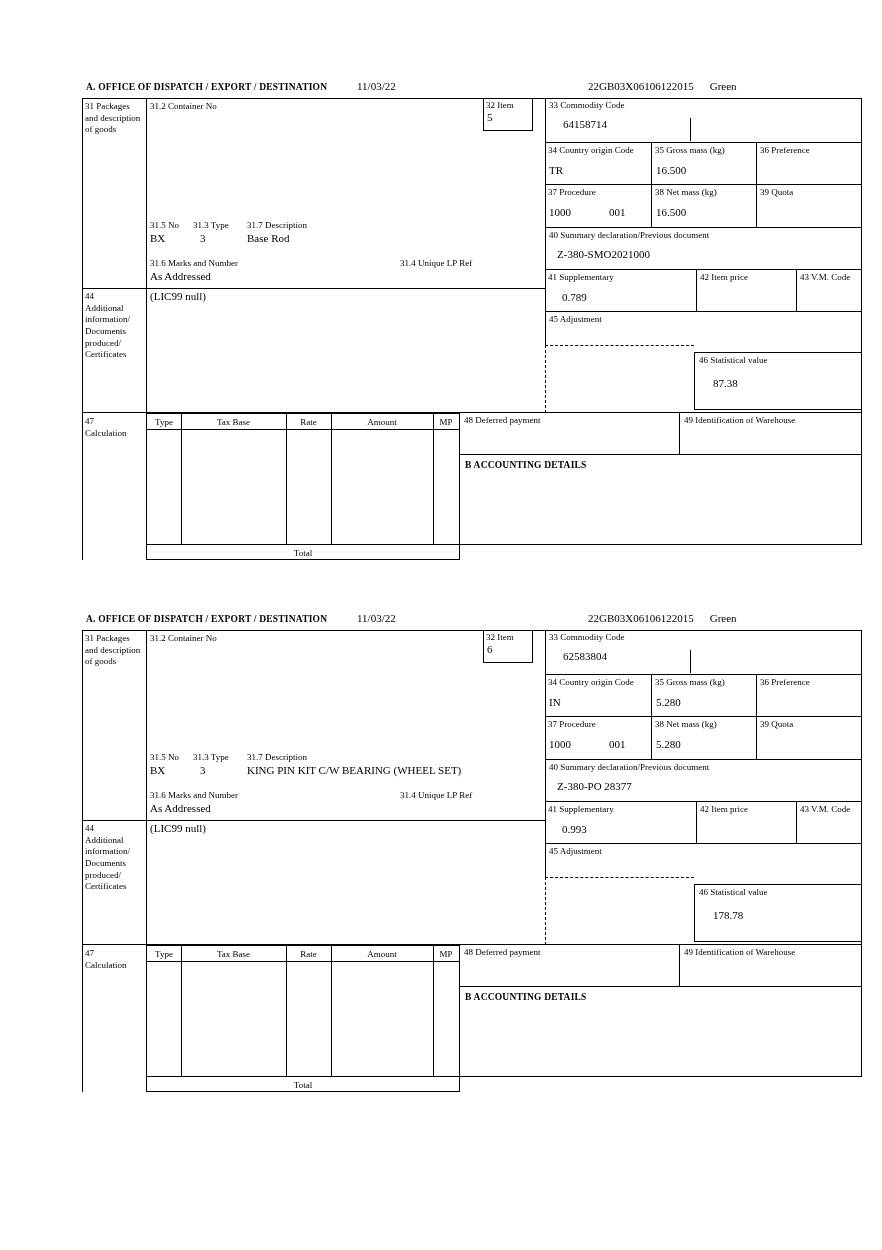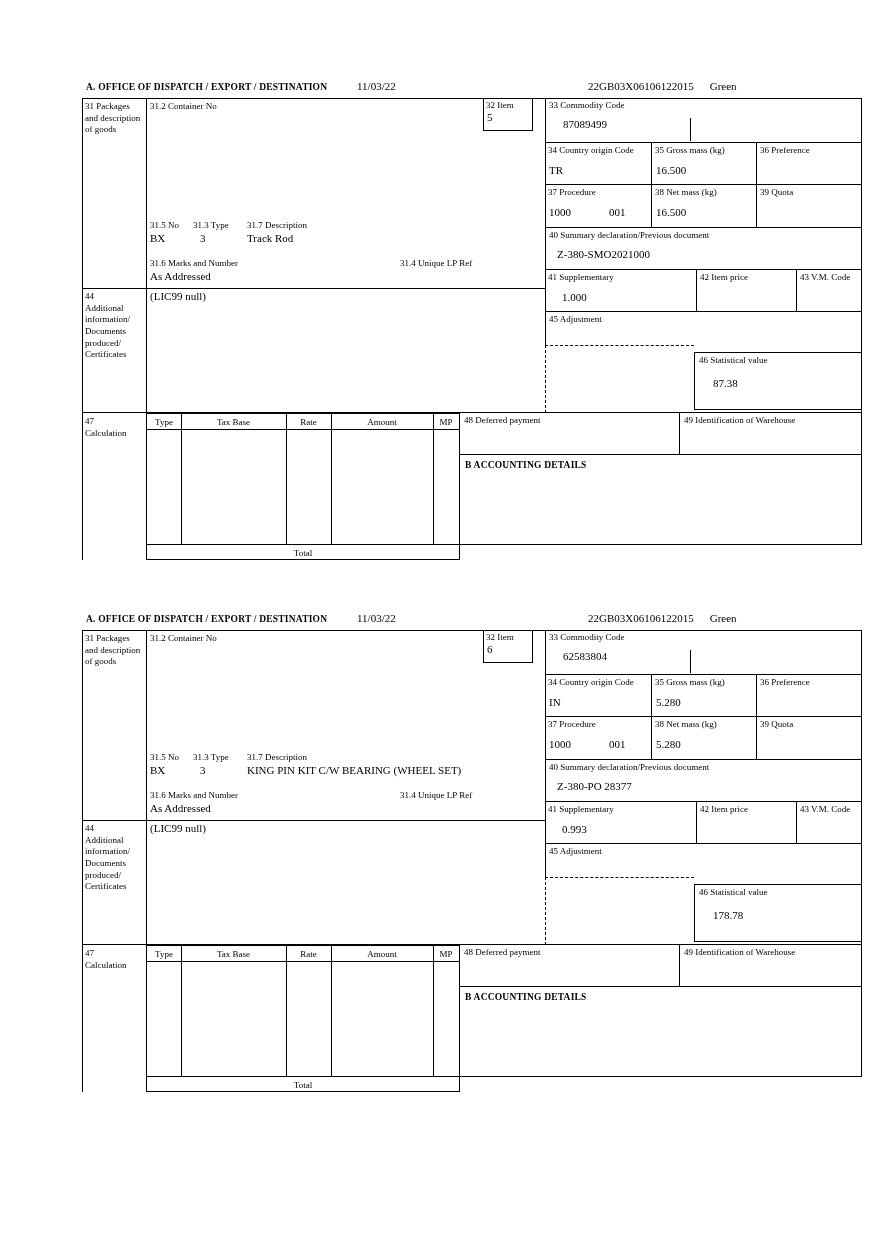--- a/index.html
+++ b/index.html
@@ -44,33 +44,33 @@
     <div class="abs ba" style="left:401px; top:18px; width:50px; height:33px;">
       <div class="abs lbl" style="left:2px; top:1px;">32 Item</div>
       <div class="abs val" style="left:3px; top:12px;">5</div>
     </div>
 
     <div class="abs lbl" style="left:68px; top:140px;">31.5 No</div>
     <div class="abs lbl" style="left:111px; top:140px;">31.3 Type</div>
     <div class="abs lbl" style="left:165px; top:140px;">31.7 Description</div>
     <div class="abs val" style="left:68px; top:152px;">BX</div>
     <div class="abs val" style="left:118px; top:152px;">3</div>
-    <div class="abs val" style="left:165px; top:152px;">Track Rod</div>
+    <div class="abs val" style="left:165px; top:152px;">Base Rod</div>
 
     <div class="abs lbl" style="left:68px; top:178px;">31.6 Marks and Number</div>
     <div class="abs lbl" style="left:318px; top:178px;">31.4 Unique LP Ref</div>
     <div class="abs val" style="left:68px; top:190px;">As Addressed</div>
 
     <div class="abs val" style="left:68px; top:210px;">(LIC99 null)</div>
 
     <div class="abs bl" style="left:463px; top:18px; height:247px;"></div>
 
     <div class="abs bb" style="left:463px; top:18px; width:317px; height:45px;">
       <div class="abs lbl" style="left:4px; top:2px;">33 Commodity Code</div>
-      <div class="abs val" style="left:18px; top:20px;">87089499</div>
+      <div class="abs val" style="left:18px; top:20px;">64158714</div>
       <div class="abs bl" style="left:145px; top:20px; height:23px;"></div>
     </div>
 
     <div class="abs br bb" style="left:463px; top:63px; width:107px; height:42px;">
       <div class="abs lbl" style="left:3px; top:2px;">34 Country origin Code</div>
       <div class="abs val" style="left:4px; top:21px;">TR</div>
     </div>
     <div class="abs br bb" style="left:570px; top:63px; width:105px; height:42px;">
       <div class="abs lbl" style="left:3px; top:2px;">35 Gross mass (kg)</div>
       <div class="abs val" style="left:4px; top:21px;">16.500</div>
@@ -92,21 +92,21 @@
       <div class="abs lbl" style="left:3px; top:2px;">39 Quota</div>
     </div>
 
     <div class="abs bb" style="left:463px; top:148px; width:317px; height:42px;">
       <div class="abs lbl" style="left:4px; top:2px;">40 Summary declaration/Previous document</div>
       <div class="abs val" style="left:12px; top:20px;">Z-380-SMO2021000</div>
     </div>
 
     <div class="abs br bb" style="left:463px; top:190px; width:152px; height:42px;">
       <div class="abs lbl" style="left:3px; top:2px;">41 Supplementary</div>
-      <div class="abs val" style="left:17px; top:21px;">1.000</div>
+      <div class="abs val" style="left:17px; top:21px;">0.789</div>
     </div>
     <div class="abs br bb" style="left:615px; top:190px; width:100px; height:42px;">
       <div class="abs lbl" style="left:3px; top:2px;">42 Item price</div>
     </div>
     <div class="abs bb" style="left:715px; top:190px; width:65px; height:42px;">
       <div class="abs lbl" style="left:3px; top:2px;">43 V.M. Code</div>
     </div>
 
     <div class="abs" style="left:463px; top:232px; width:317px; height:33px;">
       <div class="abs lbl" style="left:4px; top:2px;">45 Adjustment</div>

